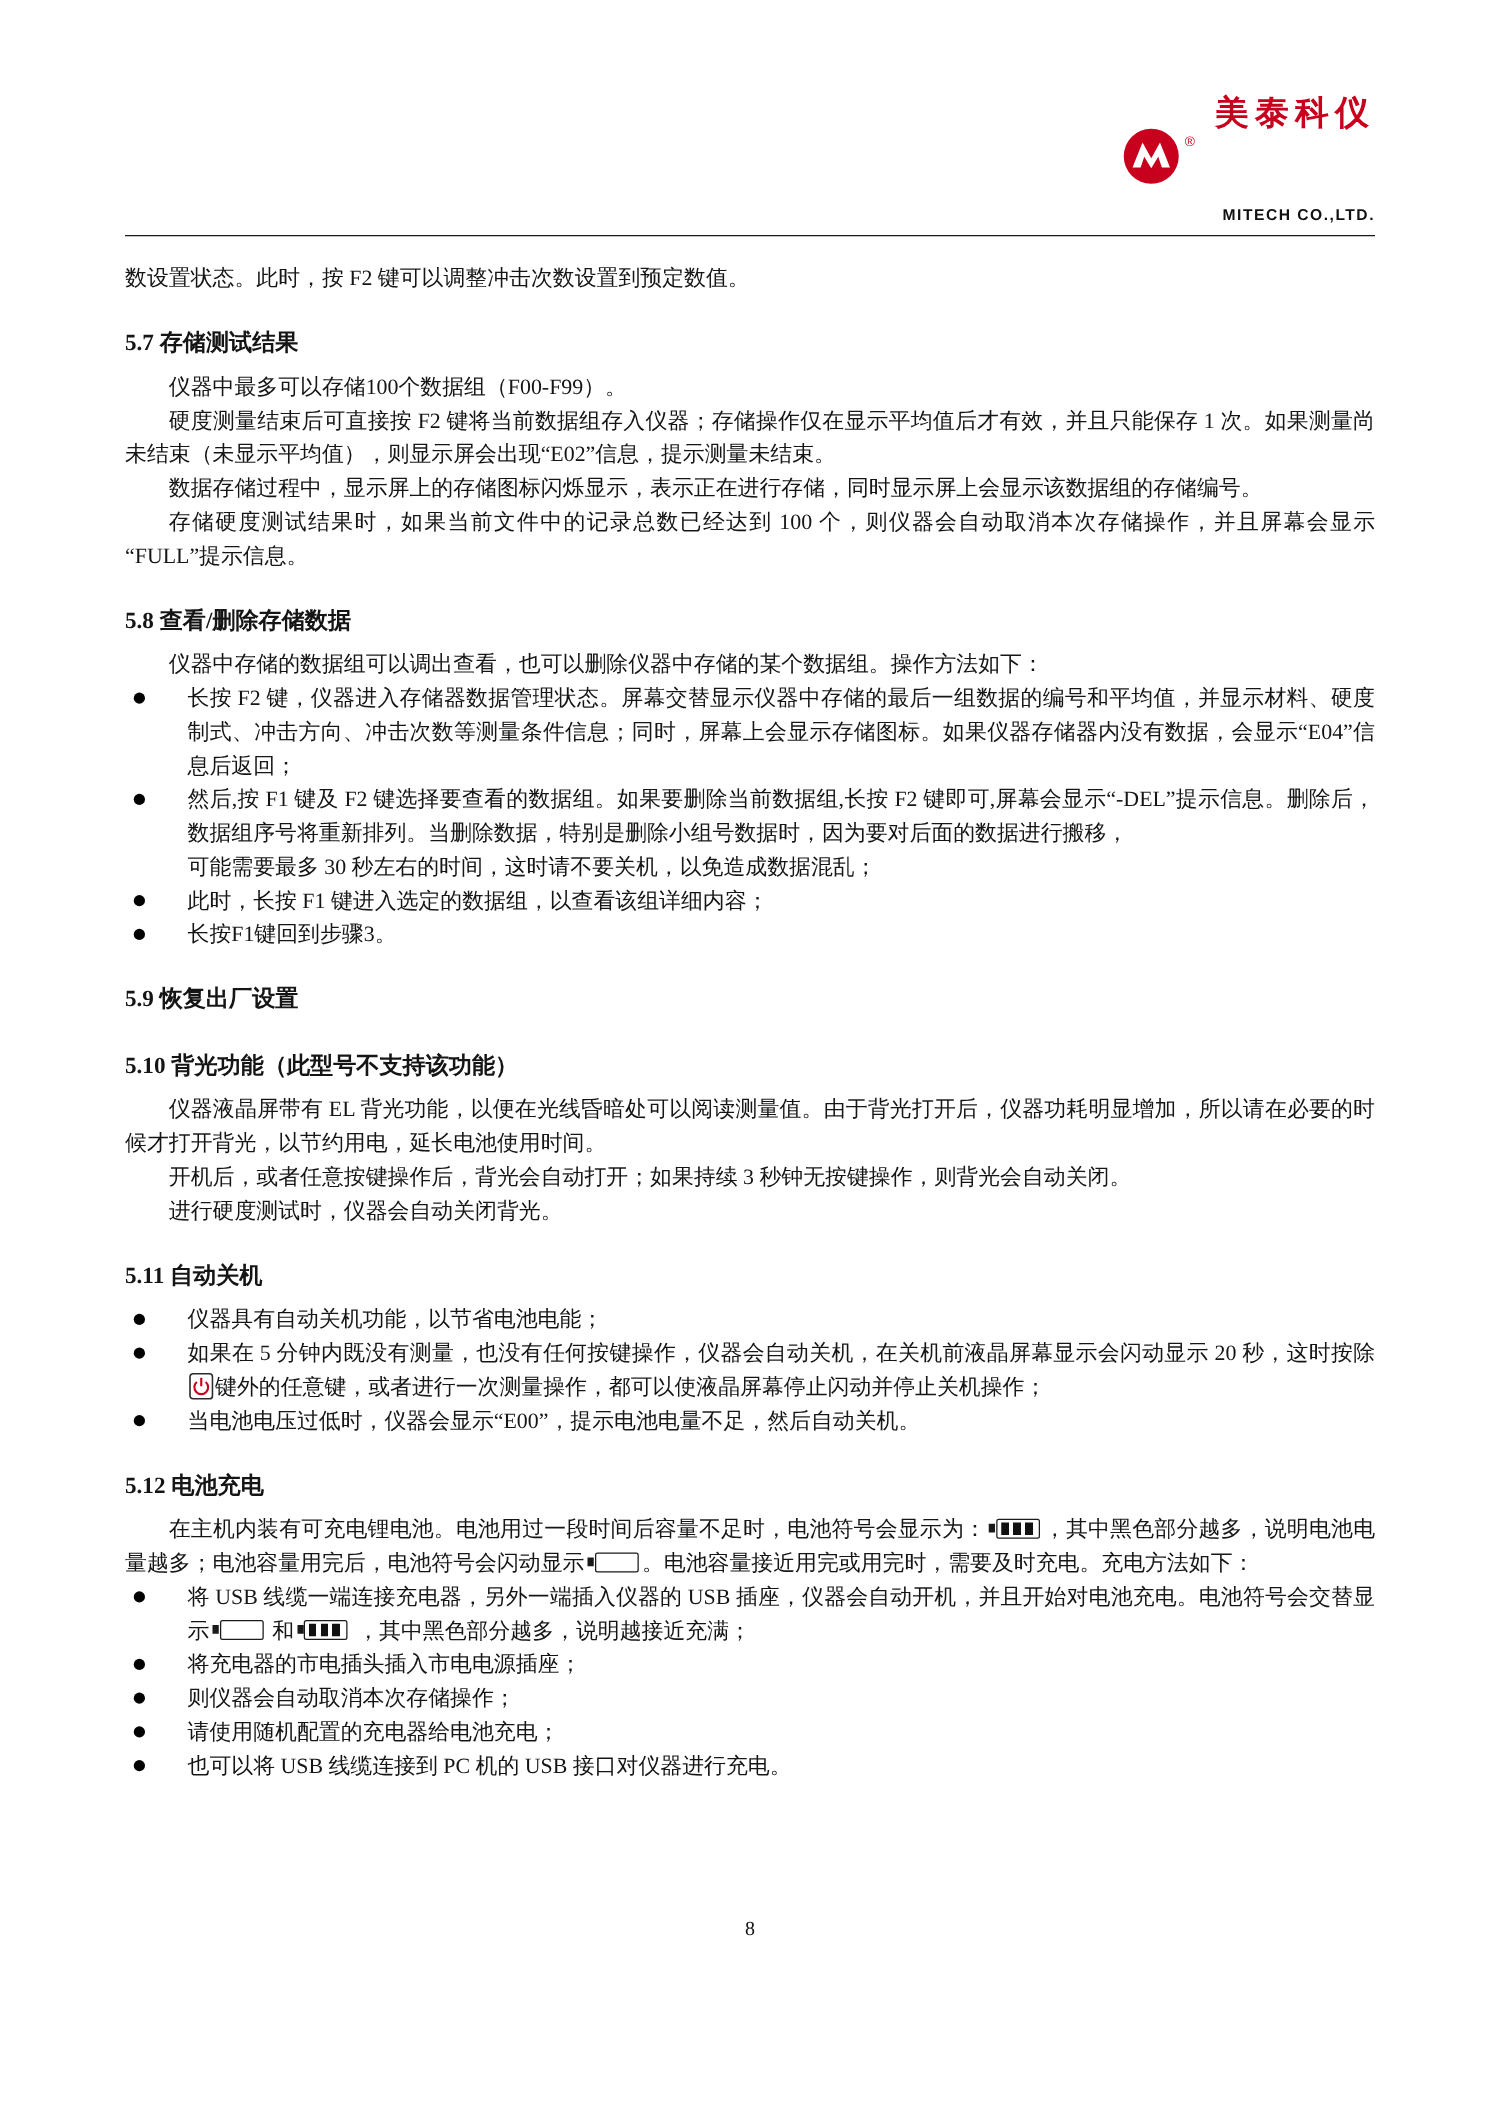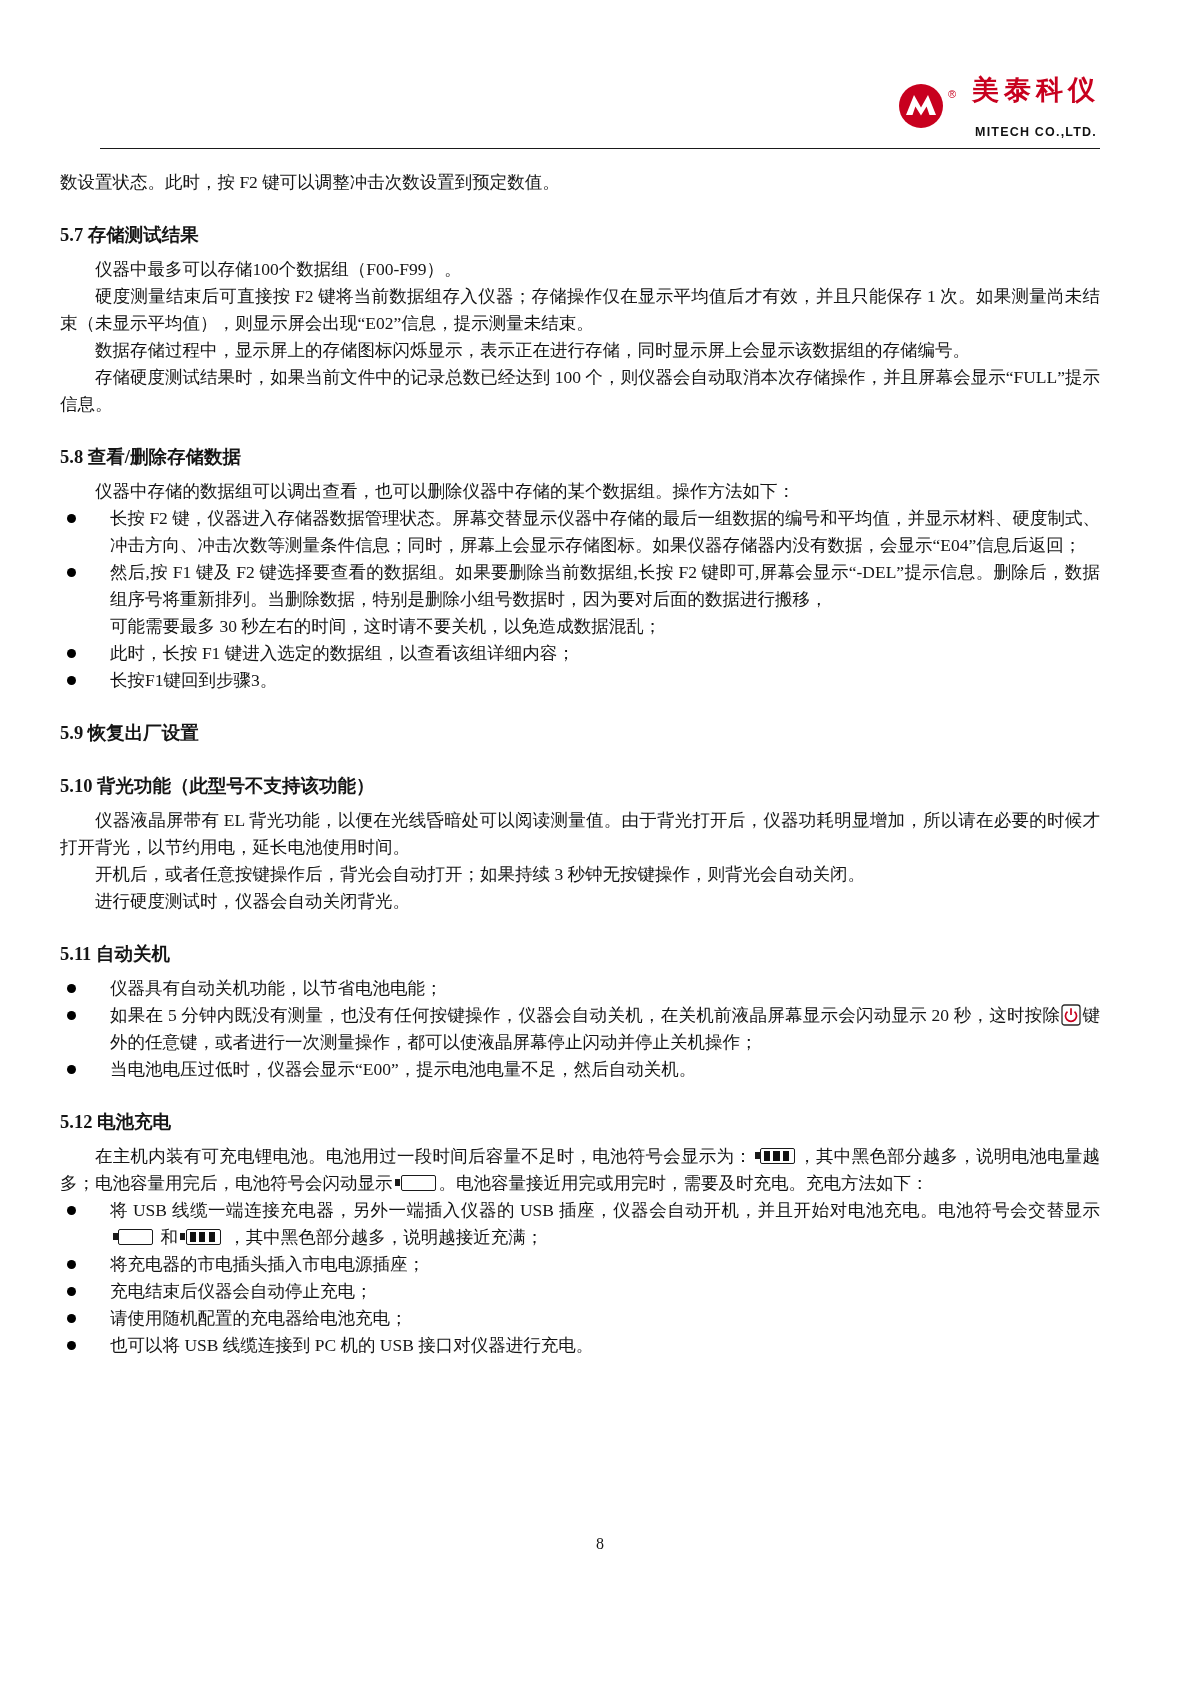--- a/index.html
+++ b/index.html
@@ -7,27 +7,27 @@
     width:1200px; height:1697px; margin:0 auto; background:#ffffff;
     position:relative; overflow:hidden; box-sizing:border-box;
     font-family:"Liberation Serif","DejaVu Serif",serif;
     color:#151515;
   }
   
   .header { padding:76px 100px 0 100px; }
   .logo-row { display:flex; justify-content:flex-end; align-items:center; gap:10px; }
   .logo-mark { flex:0 0 auto; }
   .reg { font-size:11px; color:#c8001e; vertical-align:top; position:relative; top:-14px; left:-6px; font-family:"Liberation Sans",sans-serif; }
-  .logo-text { display:flex; flex-direction:column; align-items:center; }
+  .logo-text { display:flex; flex-direction:column; align-items:flex-end;gap:40px; }
   .brand-cn { color:#c8001e; font-weight:bold; font-size:27px; letter-spacing:5px; line-height:1.05; font-family:"Liberation Sans","DejaVu Sans",sans-serif; }
   .brand-en { color:#111; font-weight:bold; font-size:12.5px; letter-spacing:1.2px; margin-top:21px; font-family:"Liberation Sans","DejaVu Sans",sans-serif; }
   .rule { border-bottom:1.8px solid #1a1a1a; margin-top:9px; }
 
   
-  .content { padding:20px 100px 0 60px; font-size:17.5px; line-height:27px; text-align:justify; }
+  .content { padding:20px 100px 0 100px; font-size:17.5px; line-height:27px; text-align:justify; }
   p { margin:0; text-indent:2em; }
   p.noindent { text-indent:0; }
   h2 { font-size:18.5px; line-height:27px; font-weight:bold; margin:26px 0 7px 0; text-align:left; }
 
   
   .bullet { display:flex; align-items:flex-start; }
   .dot { flex:0 0 auto; width:9px; height:9px; border-radius:50%; background:#000; margin:9px 0 0 7px; }
   .btext { margin-left:34px; flex:1; min-width:0; }
 
   
@@ -130,21 +130,21 @@
     <div class="bullet">
       <span class="dot"></span>
       <div class="btext"><span>将 USB 线缆一端连接充电器，另外一端插入仪器的 USB 插座，仪器会自动开机，并且开始对电池充电。电池符号会交替显示</span><span class="battery"></span> <span>和</span><span class="battery filled"></span> <span>，其中黑色部分越多，说明越接近充满；</span></div>
     </div>
     <div class="bullet">
       <span class="dot"></span>
       <div class="btext">将充电器的市电插头插入市电电源插座；</div>
     </div>
     <div class="bullet">
       <span class="dot"></span>
-      <div class="btext">充电结束后仪器会自动停止充电；</div>
+      <div class="btext">则仪器会自动取消本次存储操作；</div>
     </div>
     <div class="bullet">
       <span class="dot"></span>
       <div class="btext">请使用随机配置的充电器给电池充电；</div>
     </div>
     <div class="bullet">
       <span class="dot"></span>
       <div class="btext">也可以将 USB 线缆连接到 PC 机的 USB 接口对仪器进行充电。</div>
     </div>
 

